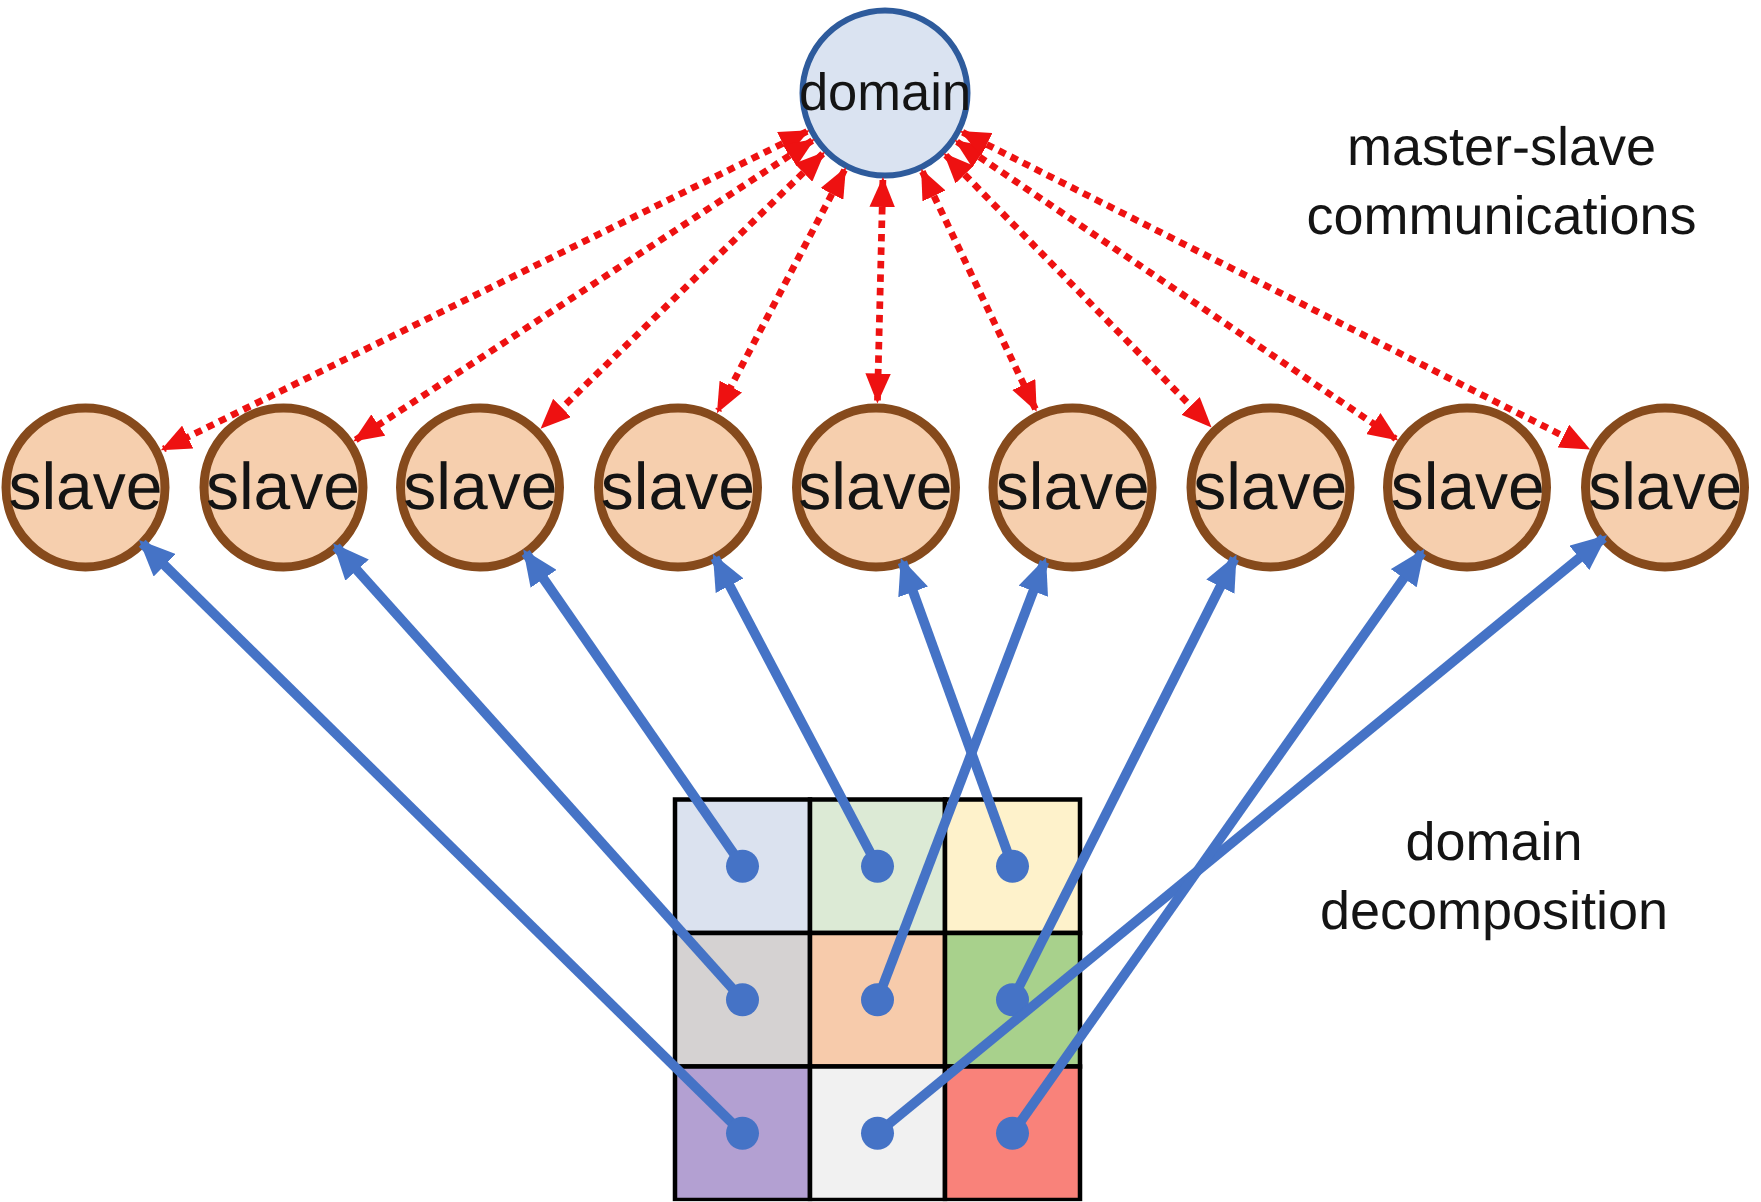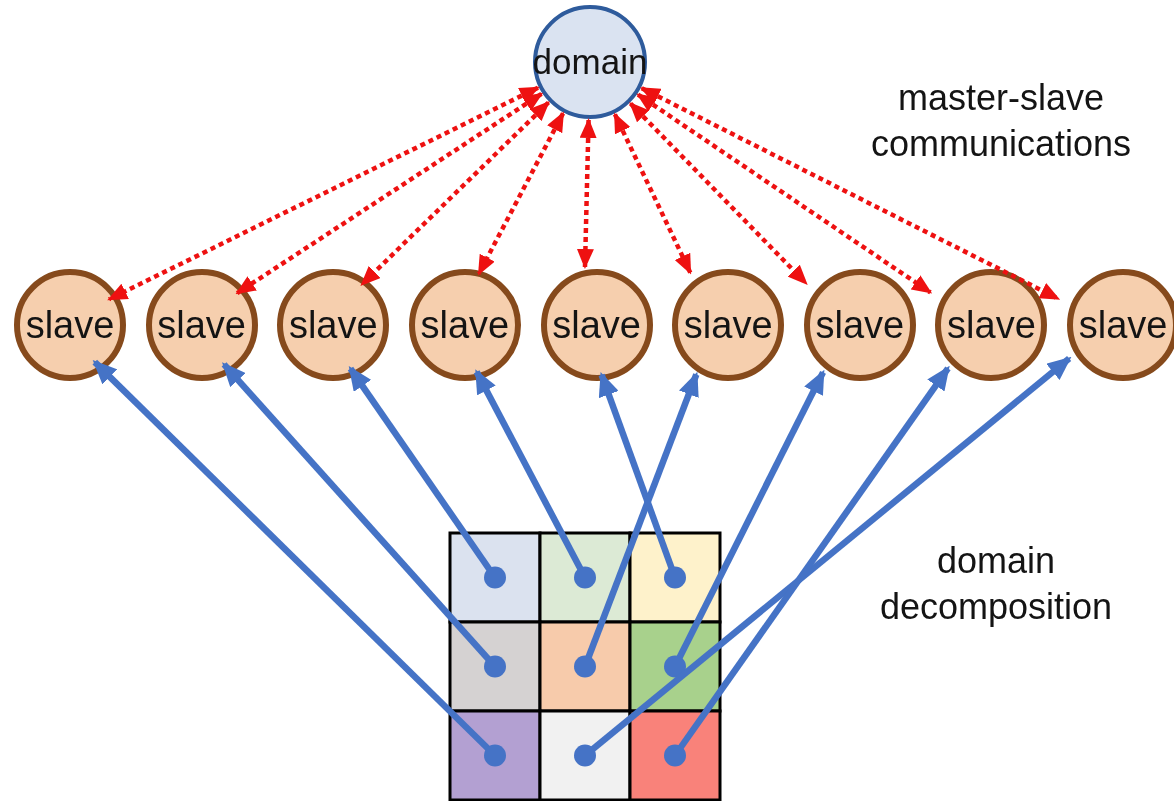--- a/index.html
+++ b/index.html
@@ -22,22 +22,21 @@
   .master{
     left:533px;top:5px;width:114px;height:114px;
     background:var(--c-master-fill);
     border:4px solid var(--c-master-border);
     font-size:35px;
   }
   .slave{
     top:269px;width:112px;height:112px;
     background:var(--c-slave-fill);
     border:6px solid var(--c-slave-border);
-    font-size:38px;
-    margin-left:13px;
+    font-size:44px;
   }
   .annotation{
     position:absolute;
     width:400px;
     text-align:center;
     font-size:36px;
     line-height:46px;
     color:var(--c-text);
     z-index:1;
   }

